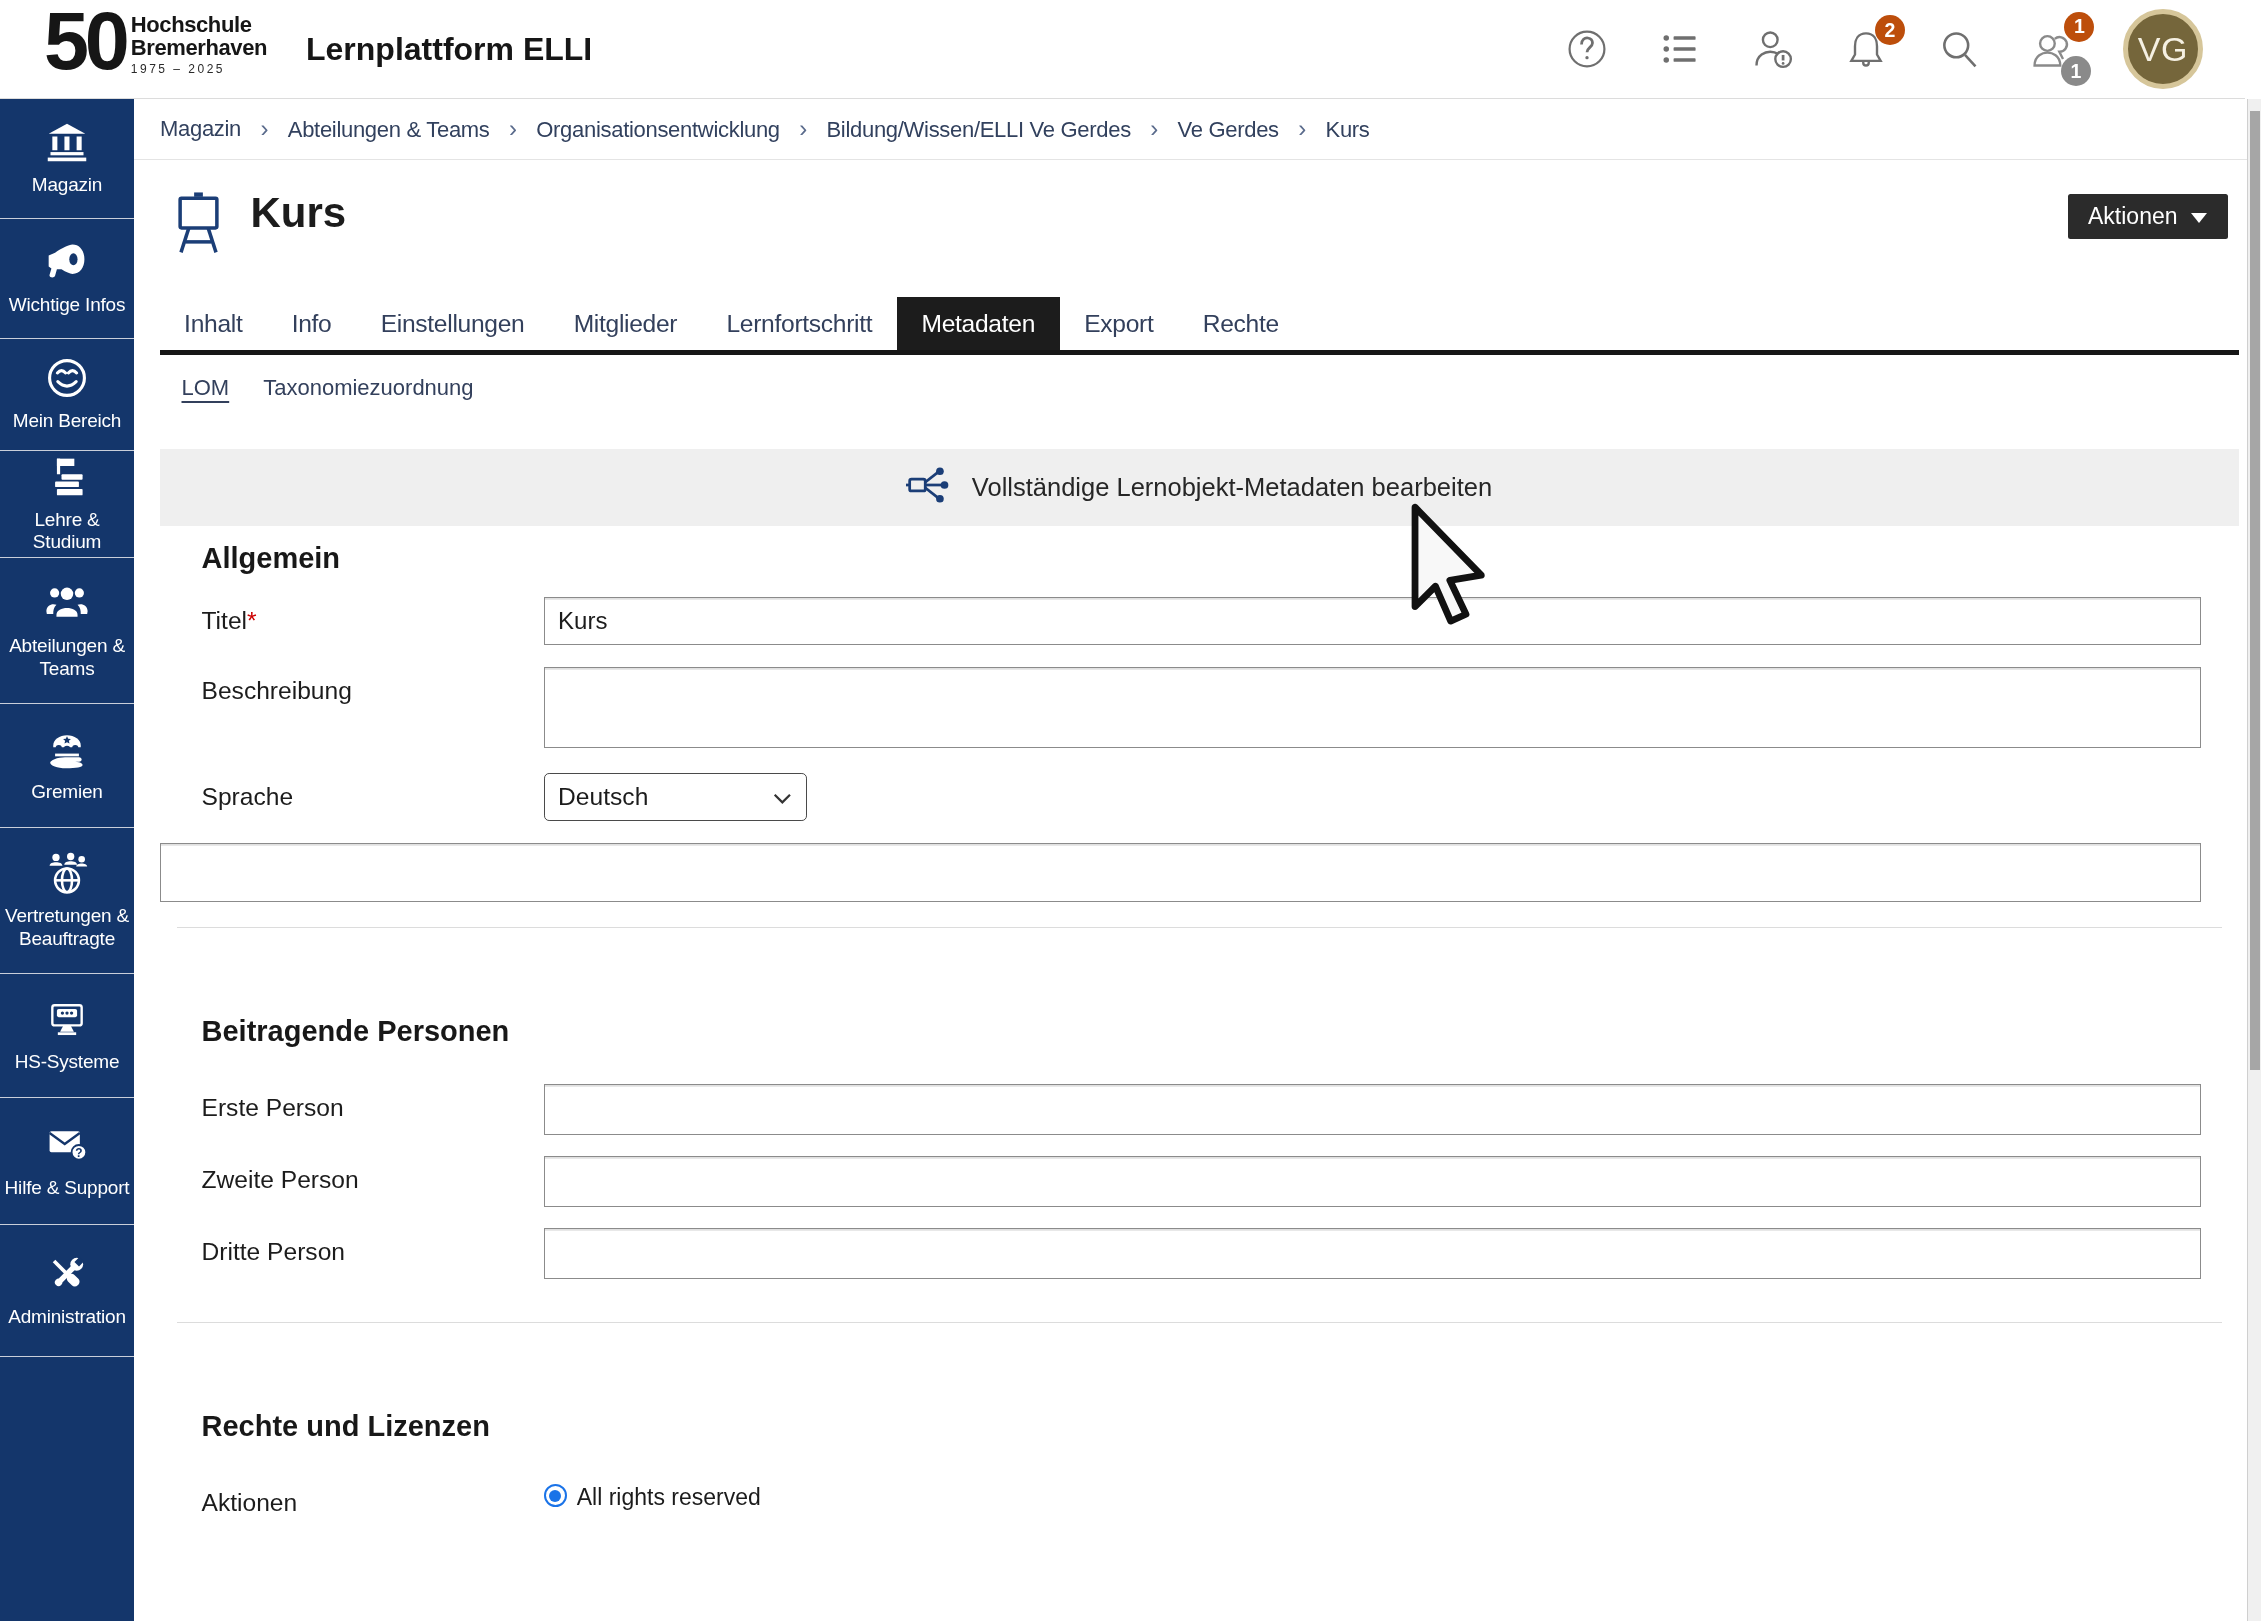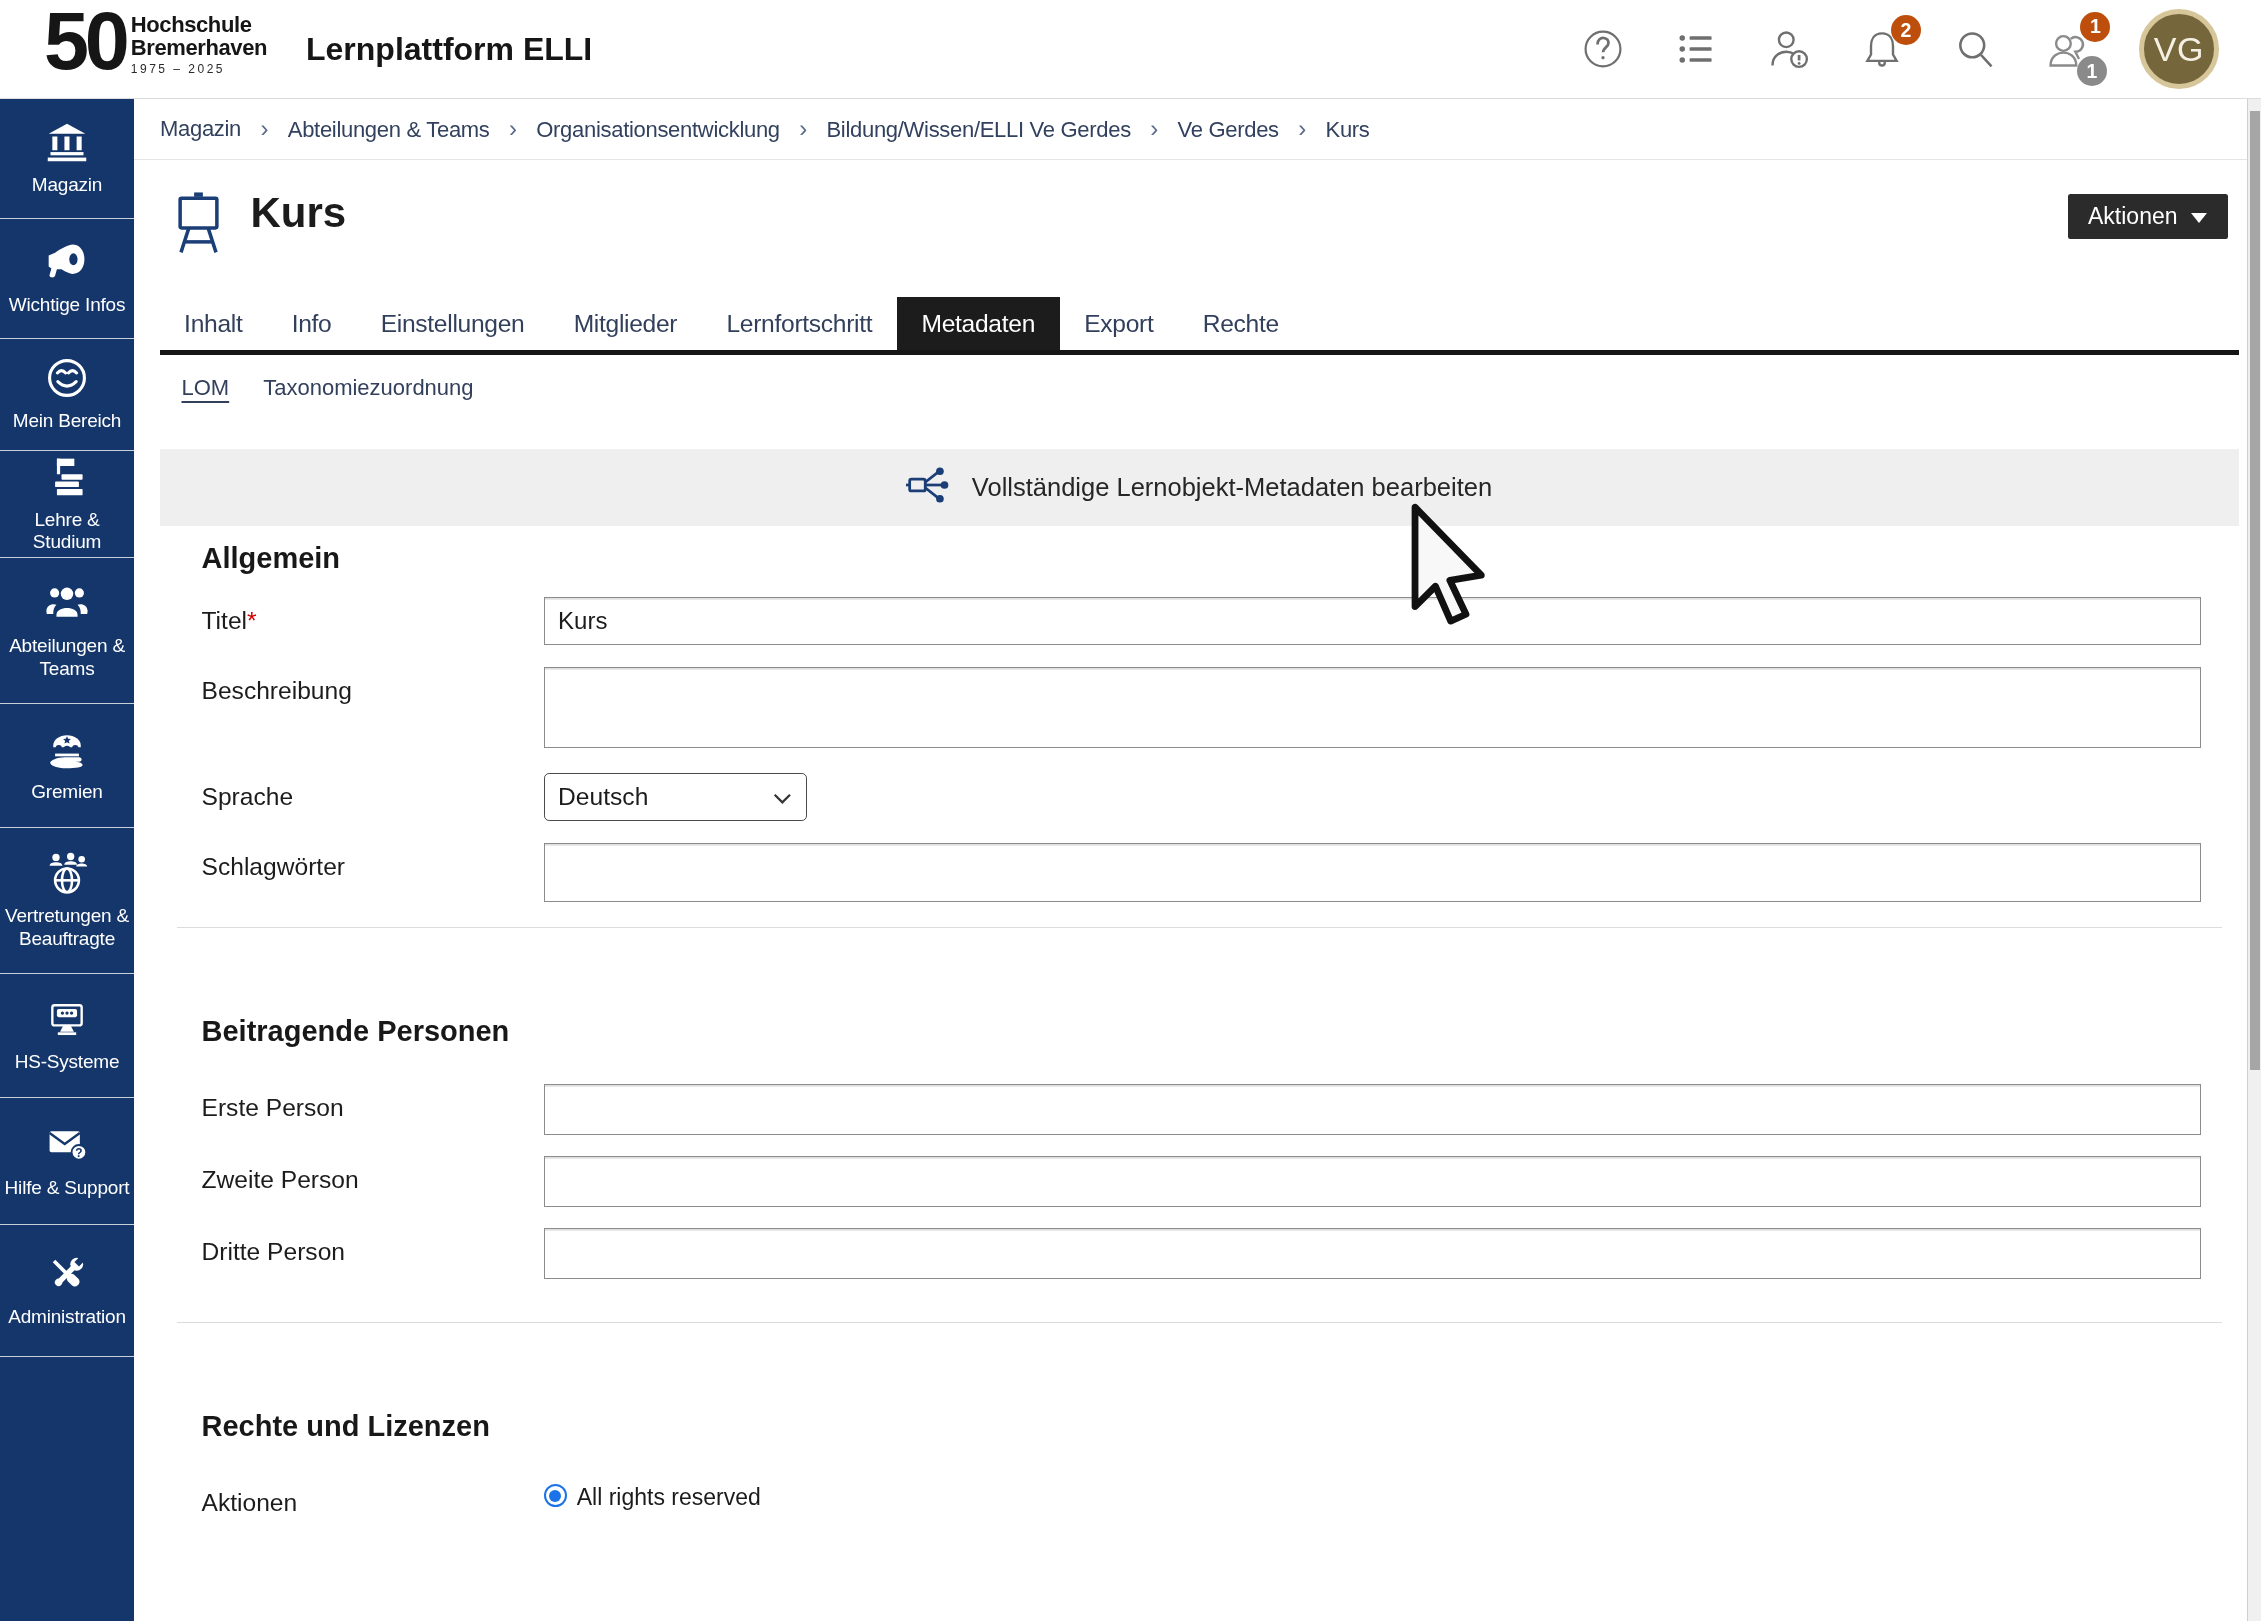--- a/index.html
+++ b/index.html
@@ -1,21 +1,21 @@
 <!DOCTYPE html>
 <html style="font-size:13.6px"><head>
 <meta charset="utf-8">
 <style>
   * { margin:0; padding:0; box-sizing:border-box; }
   html,body { width:2261px; height:1621px; background:#fff; }
   .page { position:relative; width:2261px; height:1621px; overflow:hidden; background:#fff;
           font-family:"Liberation Sans", sans-serif; color:#1c1c1c; }
 
   
-  .header { position:absolute; top:0; left:0; right:0; height:99px; background:#fff;
+  .header { position:absolute; top:0; left:0; right:16px; height:99px; background:#fff;
             border-bottom:0.8px solid #dcdcdc; z-index:6; }
   .logo { position:absolute; left:44px; top:6.8px; display:flex; align-items:flex-end; cursor:pointer; }
   .logo-50 { font-size:81px; line-height:0.86; font-weight:800; letter-spacing:-4.2px; color:#161616; }
   .logo-stack { margin-left:5.1px; display:flex; flex-direction:column; color:#161616; }
   .logo-line { font-size:22px; font-weight:700; line-height:1.04; letter-spacing:-0.4px; }
   .logo-years { font-size:12px; letter-spacing:2.5px; margin-top:2.5px; color:#2a2a2a; }
   .app-title { position:absolute; left:306px; top:50%; transform:translateY(-50%);
                font-size:32px; font-weight:700; color:#161616; }
   .header-icons { position:absolute; right:42px; top:0; height:100%; display:flex; align-items:center; gap:49px; }
   .hicon { position:relative; width:44px; height:44px; background:none; border:none; cursor:pointer; }
@@ -407,21 +407,20 @@
             <span>
               <svg width="18.7" height="12" viewBox="0 0 22 14" fill="none" stroke="#333" stroke-width="2.6">
                   <path d="M2 2l9 9 9-9"></path>
                 </svg>
             </span>
           </div>
         </div>
       </div>
 
       <div class="form-row">
-        <div class="f-label">Schlagwörter</div>
         <div class="f-control">
           <input class="tinput h70" type="text" value="" style="">
         </div>
       </div>
 
       <hr class="divider">
 
       <h2 class="sec-heading deep1">Beitragende Personen</h2>
 
       <div class="form-row mt42">

